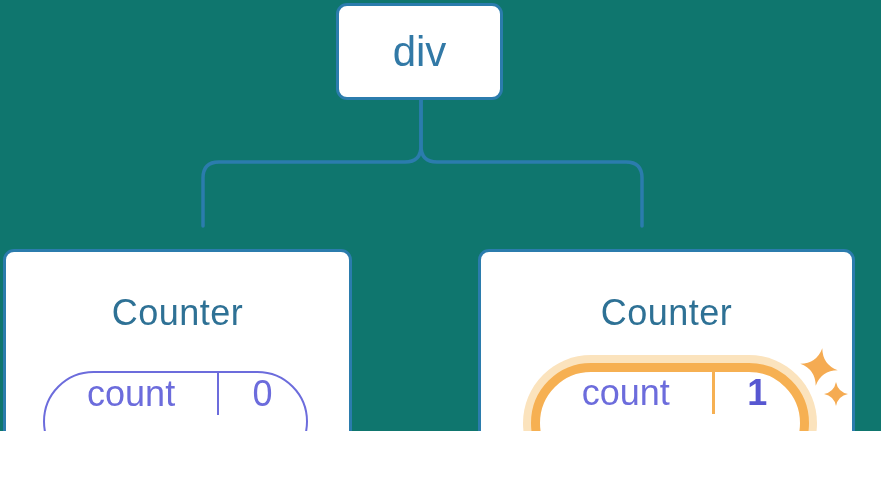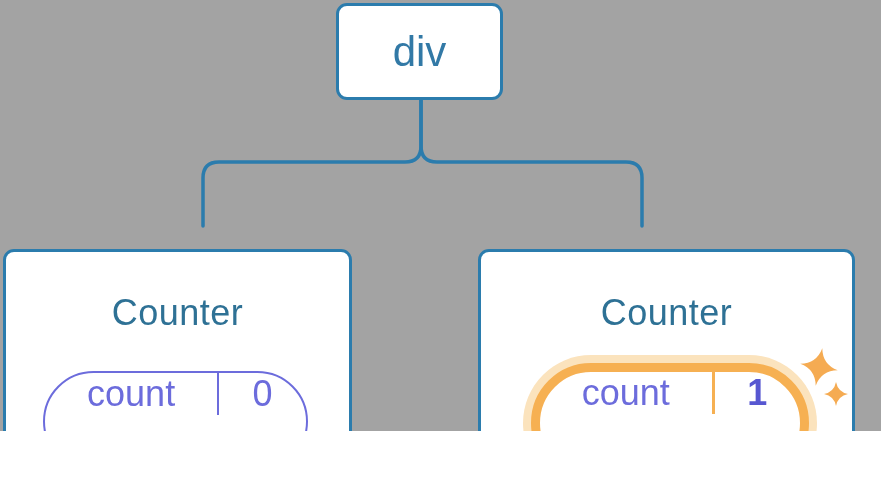--- a/index.html
+++ b/index.html
@@ -1,20 +1,20 @@
 <!DOCTYPE html>
 <html><head>
 <meta charset="utf-8">
 <style>
   html,body{margin:0;padding:0;}
   body{font-family:"Liberation Sans", sans-serif;}
   .canvas{
     position:relative;
     width:881px;height:431px;
-    background:#a3a3a3;
+    background:#0f766e;
     overflow:hidden;
   }
   .connectors{
     position:absolute;left:0;top:0;width:881px;height:495px;
     pointer-events:none;
   }
   .node-root{
     position:absolute;left:336px;top:3px;width:167px;height:97px;
     background:#FFFFFF;
     border:3px solid #2B7CAD;border-radius:11px;

